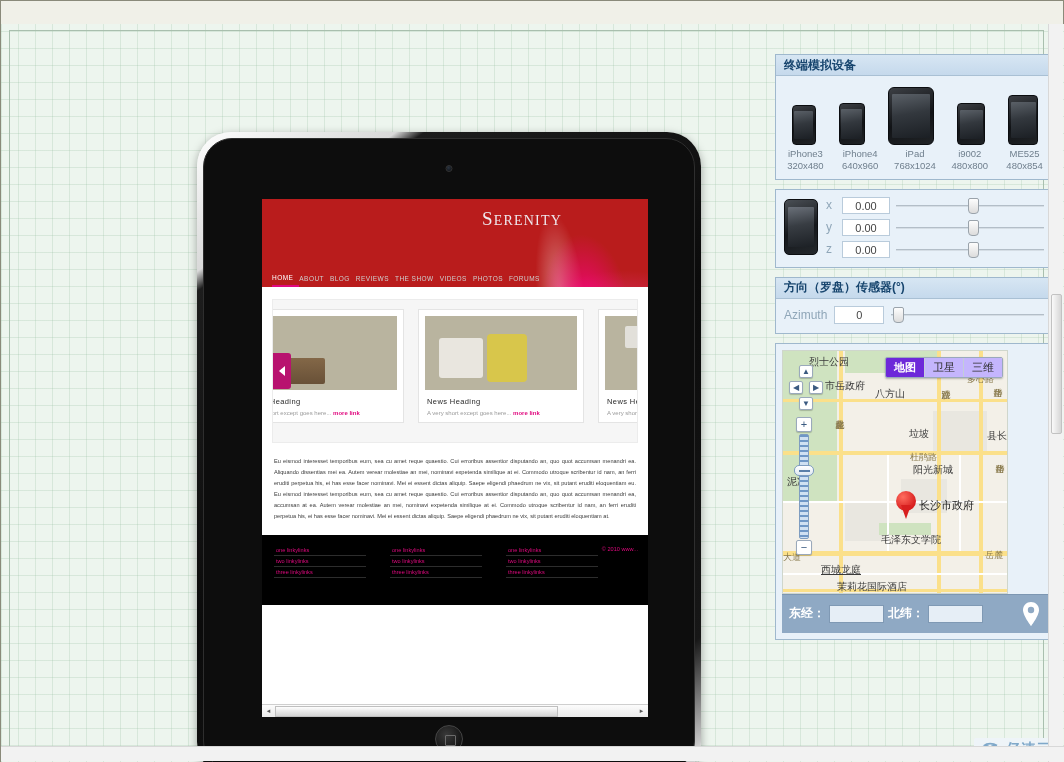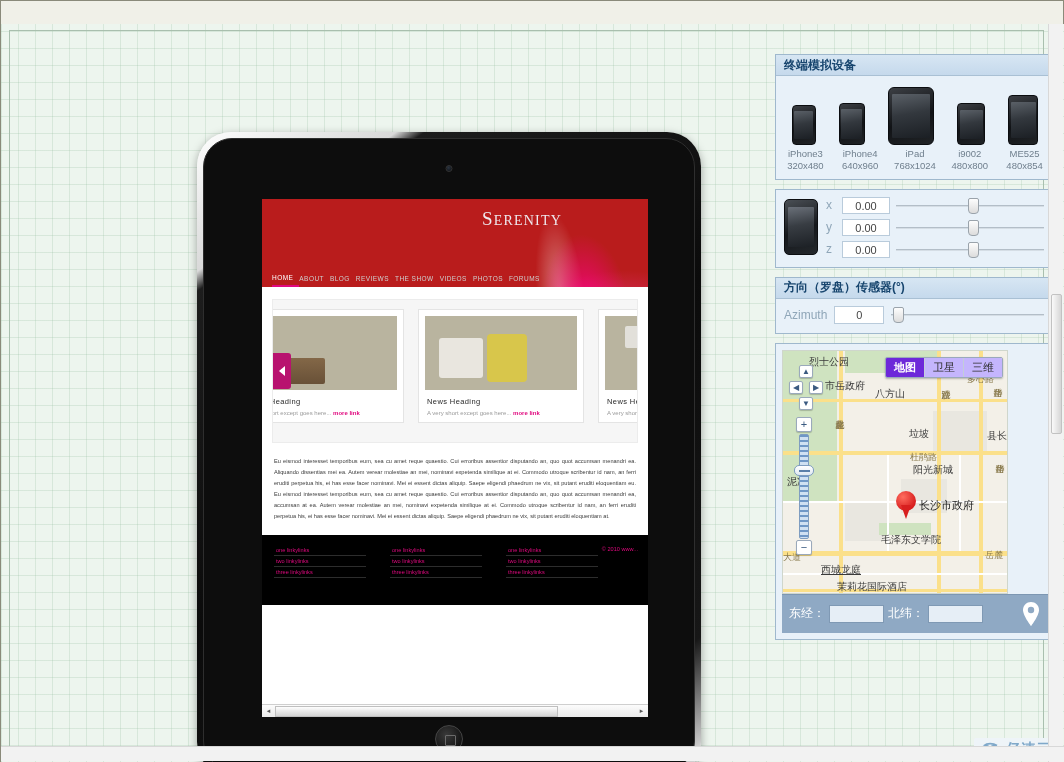--- a/index.html
+++ b/index.html
@@ -371,21 +371,21 @@
     position:absolute; left:5px; top:14px; width:0; height:0;
     border-left:5px solid transparent; border-right:5px solid transparent;
     border-top:14px solid #d81f1f;
   }
   .mlabel { position:absolute; font-size:10px; color:#3a3a3a; white-space:nowrap; z-index:6; }
   .mlabel-road { font-size:9px; color:#8a7b4e; }
   .geo-bar {
     display:flex; align-items:center; gap:4px; padding:6px 7px;
     background:#8fa9c4; border-top:1px solid #7d97b2;
   }
-  .geo-bar .lab { font-size:12px; color:#fff; font-weight:normal;text-align:center; }
+  .geo-bar .lab { font-size:12px; color:#fff; font-weight:bold;text-align:center; }
   .geo-input { width:55px; height:18px; background:#e6eef6; border:1px solid #7f99b4; }
   .geo-pin { margin-left:auto; width:20px; height:26px; }
 
   .watermark {
     position:absolute; right:8px; bottom:2px; display:flex; align-items:center; gap:4px;
     font-size:15px; color:#7fa8c9; font-weight:bold; background:#eef4f8;
     padding:2px 6px; border-radius:2px;
   }
 </style>
 </head>

